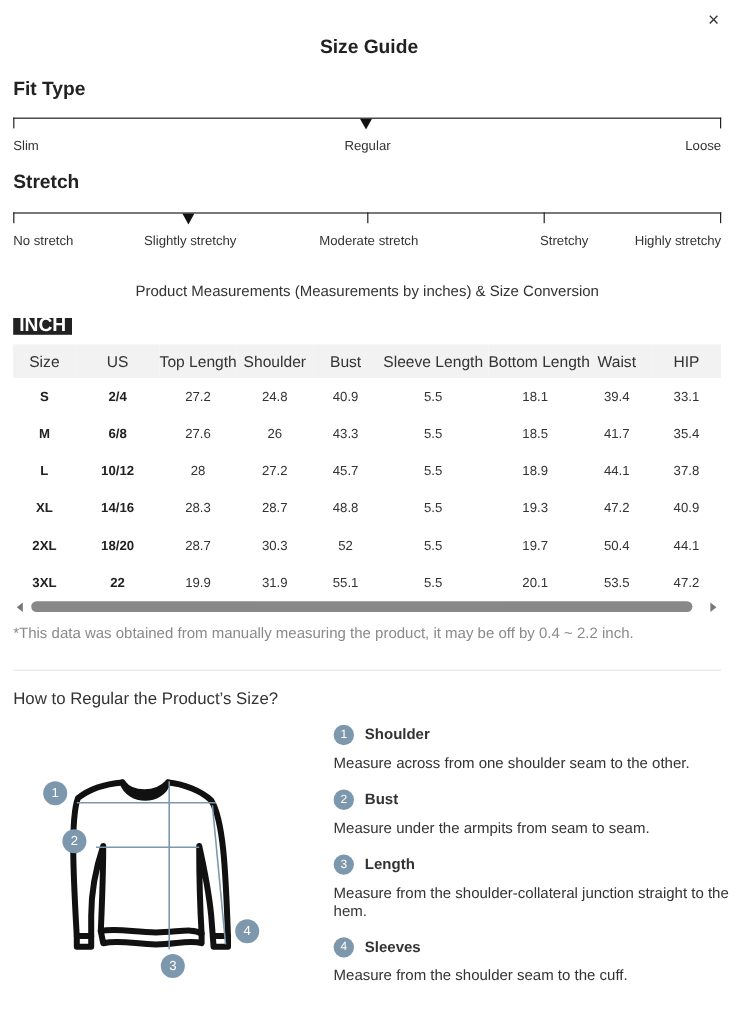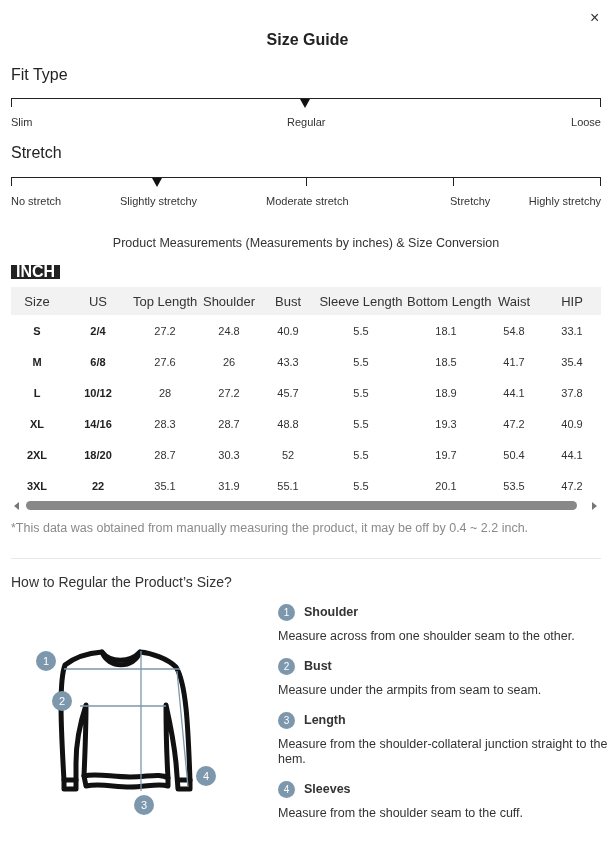--- a/index.html
+++ b/index.html
@@ -2,21 +2,21 @@
 <html><head>
 <meta charset="utf-8">
 <style>
   * { box-sizing: border-box; margin: 0; padding: 0; }
   html, body { width: 615px; height: 852px; background: #fff; overflow: hidden; }
   body { font-family: "Liberation Sans", sans-serif; color: #222; position: relative; }
 
   .close { position: absolute; left: 590px; top: 10px; font-size: 16px; color: #333; cursor: pointer; line-height: 16px; }
   .title { position: absolute; left: 0; top: 31px; width: 615px; text-align: center; font-size: 16px; font-weight: bold; color: #222; }
 
-  .sec-title { position: absolute; left: 11px; font-size: 16px; font-weight: normal; color: #222; }
+  .sec-title { position: absolute; left: 11px; font-size: 16px; font-weight: bold; color: #222; }
 
   .scale { position: absolute; left: 11px; width: 590px; height: 8px; border-top: 1px solid #222; }
   .scale .tick { position: absolute; top: -1px; width: 1px; height: 9px; background: #222; }
   .scale .marker { position: absolute; top: 0; width: 0; height: 0; border-left: 5px solid transparent; border-right: 5px solid transparent; border-top: 9px solid #111; }
   .scale-labels { position: absolute; left: 11px; width: 590px; height: 14px; font-size: 11px; color: #333; }
   .scale-labels span { position: absolute; top: 0; white-space: nowrap; }
 
   .pm-title { position: absolute; left: 0; top: 236px; width: 612px; text-align: center; font-size: 12.5px; color: #333; }
   .unit-badge { position: absolute; left: 11px; top: 265px; background: #222; color: #fff; font-size: 16px; font-weight: bold; padding: 1px 5px; line-height: 12px; }
 
@@ -112,21 +112,21 @@
     </thead>
     <tbody>
       <tr>
         <td class="b">S</td>
         <td class="b">2/4</td>
         <td>27.2</td>
         <td>24.8</td>
         <td>40.9</td>
         <td>5.5</td>
         <td>18.1</td>
-        <td>54.8</td>
+        <td>39.4</td>
         <td>33.1</td>
       </tr>
       <tr>
         <td class="b">M</td>
         <td class="b">6/8</td>
         <td>27.6</td>
         <td>26</td>
         <td>43.3</td>
         <td>5.5</td>
         <td>18.5</td>
@@ -162,21 +162,21 @@
         <td>30.3</td>
         <td>52</td>
         <td>5.5</td>
         <td>19.7</td>
         <td>50.4</td>
         <td>44.1</td>
       </tr>
       <tr>
         <td class="b">3XL</td>
         <td class="b">22</td>
-        <td>35.1</td>
+        <td>19.9</td>
         <td>31.9</td>
         <td>55.1</td>
         <td>5.5</td>
         <td>20.1</td>
         <td>53.5</td>
         <td>47.2</td>
       </tr>
     </tbody>
   </table>
 </div>

